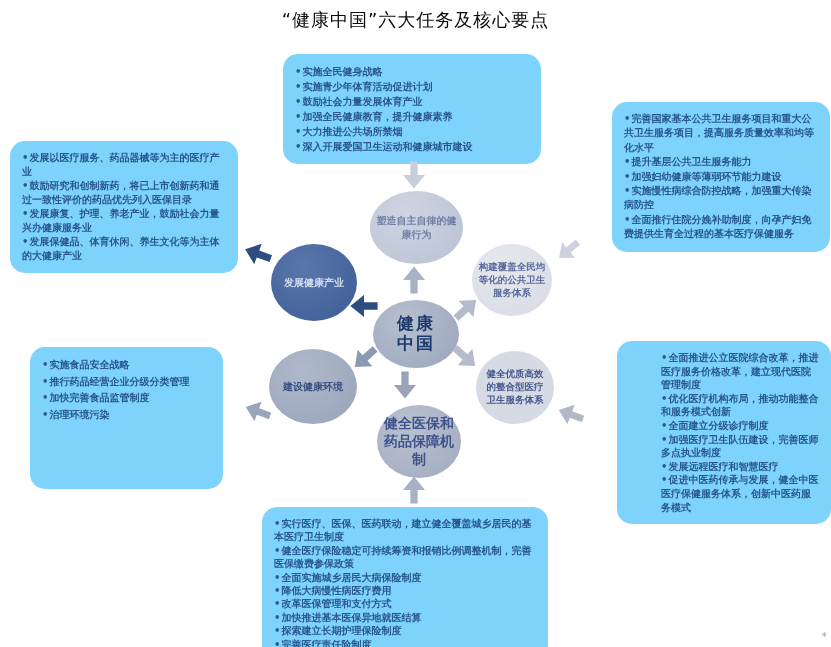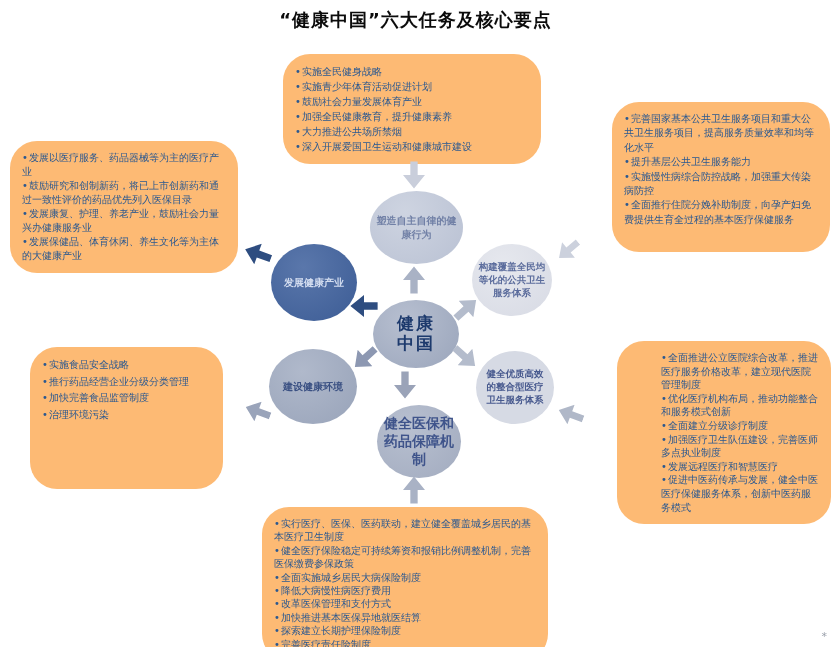--- a/index.html
+++ b/index.html
@@ -2,27 +2,27 @@
 <html><head>
 <meta charset="utf-8">
 <style>
   html,body{margin:0;padding:0;background:#fff;}
   .canvas{
     position:relative;width:831px;height:647px;background:#ffffff;overflow:hidden;
     font-family:"DejaVu Sans",sans-serif;
   }
   .page-title{
     position:absolute;left:0;top:8px;width:100%;text-align:center;
-    font-size:18px;font-weight:700;color:#0b0b0b;letter-spacing:1px;
+    font-size:18px;font-weight:400;color:#0b0b0b;letter-spacing:1px;
   }
   
   .note-box{
-    position:absolute;background:#fdba74;border-radius:27px;
+    position:absolute;background:#7dd3fc;border-radius:15px;
     padding:10px 12px;box-sizing:border-box;
-    color:#2a5890;font-weight:400;font-size:10px;
+    color:#2a5890;font-weight:700;font-size:10px;
   }
   .bullet-item::before{content:"•";margin-right:1px;}
   #box-top{left:283px;top:54px;width:258px;min-height:96px;line-height:1.5;}
   #box-left-top{left:10px;top:141px;width:228px;min-height:124px;line-height:1.4;}
   #box-left-bottom{left:30px;top:347px;width:193px;min-height:142px;line-height:1.66;}
   #box-right-top{left:612px;top:102px;width:218px;min-height:150px;line-height:1.44;}
   #box-right-bottom{left:617px;top:341px;width:214px;min-height:152px;line-height:1.36;padding-left:44px;}
   #box-bottom{left:262px;top:507px;width:286px;min-height:128px;line-height:1.34;}
   
   .circle{
@@ -85,20 +85,21 @@
     </div>
   <div class="note-box" id="box-left-bottom">
       <div class="bullet-item">实施食品安全战略</div>
       <div class="bullet-item">推行药品经营企业分级分类管理</div>
       <div class="bullet-item">加快完善食品监管制度</div>
       <div class="bullet-item">治理环境污染</div>
     </div>
   <div class="note-box" id="box-right-top">
       <div class="bullet-item">完善国家基本公共卫生服务项目和重大公共卫生服务项目，提高服务质量效率和均等化水平</div>
       <div class="bullet-item">提升基层公共卫生服务能力</div>
+      <div class="bullet-item">加强妇幼健康等薄弱环节能力建设</div>
       <div class="bullet-item">实施慢性病综合防控战略，加强重大传染病防控</div>
       <div class="bullet-item">全面推行住院分娩补助制度，向孕产妇免费提供生育全过程的基本医疗保健服务</div>
     </div>
   <div class="note-box" id="box-right-bottom">
       <div class="bullet-item">全面推进公立医院综合改革，推进医疗服务价格改革，建立现代医院管理制度</div>
       <div class="bullet-item">优化医疗机构布局，推动功能整合和服务模式创新</div>
       <div class="bullet-item">全面建立分级诊疗制度</div>
       <div class="bullet-item">加强医疗卫生队伍建设，完善医师多点执业制度</div>
       <div class="bullet-item">发展远程医疗和智慧医疗</div>
       <div class="bullet-item">促进中医药传承与发展，健全中医医疗保健服务体系，创新中医药服务模式</div>

